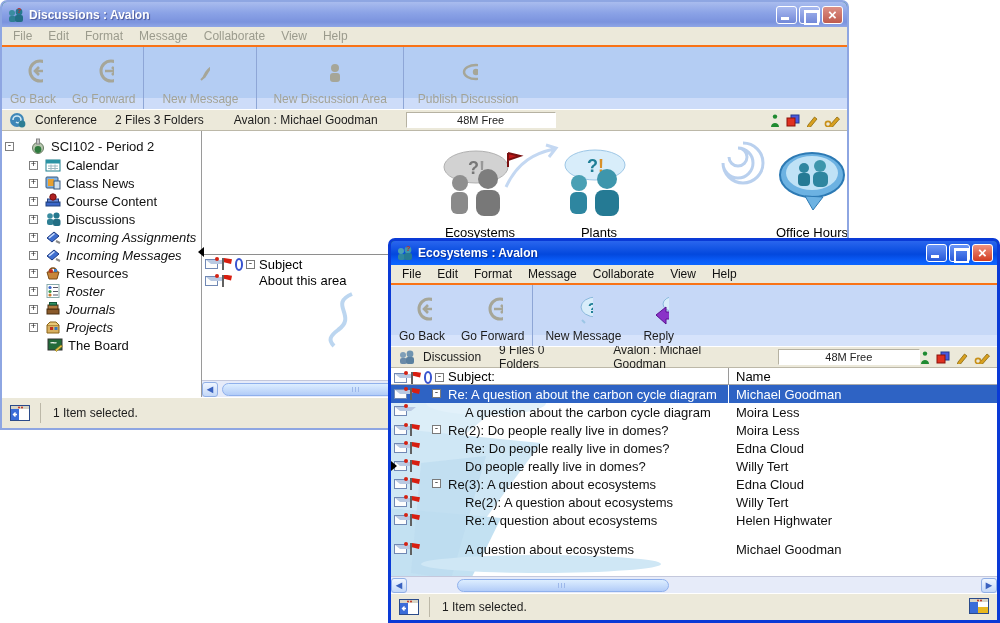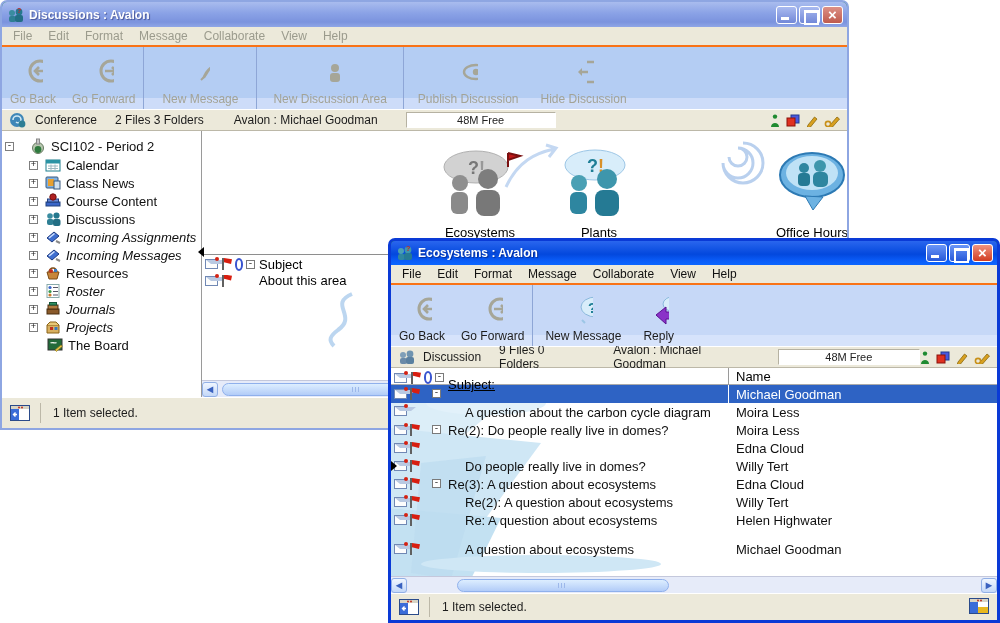--- a/index.html
+++ b/index.html
@@ -96,21 +96,21 @@
   .sarr-r{margin-left:auto;}
 
   .statusbar{background:#ece9da;border-top:1px solid #fff;box-shadow:0 -1px 0 #a8a494;display:flex;align-items:center;font-size:12px;color:#1c1c1c;padding:0 8px;flex:0 0 auto;}
   .bgwin .statusbar{height:31px;}
   .fgwin .statusbar{height:27px;}
   .ssep{width:1px;height:20px;background:#bcb8a8;margin:0 12px 0 10px;}
 
   .listarea{flex:1;position:relative;overflow:hidden;background:#fff;min-height:0;}
   .lhead{position:absolute;top:0;left:0;right:0;height:17px;border-bottom:1px solid #aaa;background:#fff;font-size:13px;z-index:3;}
   .lhead .sp-icons{position:absolute;left:0;top:3px;}
-  .lh-subj{position:absolute;left:57px;top:9px;text-decoration:underline;}
+  .lh-subj{position:absolute;left:57px;top:1px;}
   .lh-name{position:absolute;left:345px;top:1px;}
   .coldiv{position:absolute;left:337px;top:0;height:17px;width:1px;background:#9a9a9a;}
   .lrow{position:absolute;left:0;right:0;height:18px;font-size:13px;color:#101010;z-index:2;}
   .lrow .ri{position:absolute;left:3px;top:3px;display:flex;gap:2px;align-items:center;}
   .lrow .mb{position:absolute;left:41px;top:4px;}
   .lrow .subj{position:absolute;top:2px;white-space:nowrap;}
   .lrow .subj.lvl0{left:57px;}
   .lrow .subj.lvl1{left:74px;}
   .lrow .nm{position:absolute;left:345px;top:2px;white-space:nowrap;}
   .lrow.sel{background:#2e63c4;color:#fff;}
@@ -195,30 +195,20 @@
     <div class="tsep"></div>
     <div class="tbtn" style="padding:5px 14px 3px;">
       <span class="ticn">
         <svg width="30" height="22">
               <ellipse cx="15" cy="11" rx="12" ry="7" fill="none" stroke="#a6a698" stroke-width="2.4"></ellipse>
               <circle cx="15" cy="11" r="3.2" fill="#a6a698"></circle>
             </svg>
       </span>
           <span>Publish Discussion</span>
     </div>
-    <div class="tbtn">
-      <span class="ticn">
-        <svg width="26" height="26">
-              <path d="M20 3 v20 M20 3 h-10 M20 23 h-10" stroke="#a6a698" stroke-width="2.6" fill="none"></path>
-              <path d="M5 9 l-4 4 4 4 z" fill="#a6a698"></path>
-              <path d="M3 13 h8" stroke="#a6a698" stroke-width="2.4"></path>
-            </svg>
-      </span>
-          <span>Hide Discussion</span>
-    </div>
   </div>
 
   <div class="infobar">
     <svg class="ib-ico" width="18" height="16">
       <circle cx="8" cy="8" r="7" fill="#3f87b8"></circle>
           <path d="M4 8 a4 4 0 0 1 8 0 a3 3 0 0 1 -5 2" stroke="#cfe8f4" stroke-width="1.6" fill="none"></path>
           <circle cx="13" cy="12" r="3.4" fill="#2e7f94"></circle>
     </svg>
     <span class="ib-type">Conference</span>
     <span class="ib-counts">2 Files 3 Folders</span>
@@ -577,20 +567,21 @@
       <span class="coldiv"></span>
       <span class="lh-name">Name</span>
     </div>
 
     <div class="lrow sel" style="top:17px;">
       <span class="ri">
             <span class="env"></span>
             <span class="flg"></span>
           </span>
       <span class="mb">-</span>
+      <span class="subj lvl0">Re: A question about the carbon cycle diagram</span>
       <span class="selgap"></span>
       <span class="nm">Michael Goodman</span>
     </div>
     <div class="lrow" style="top:35px;">
       <span class="ri">
             <span class="env"></span>
           </span>
       <span class="subj lvl1">A question about the carbon cycle diagram</span>
       <span class="nm">Moira Less</span>
     </div>
@@ -601,20 +592,21 @@
           </span>
       <span class="mb">-</span>
       <span class="subj lvl0">Re(2): Do people really live in domes?</span>
       <span class="nm">Moira Less</span>
     </div>
     <div class="lrow" style="top:71px;">
       <span class="ri">
             <span class="env"></span>
             <span class="flg"></span>
           </span>
+      <span class="subj lvl1">Re: Do people really live in domes?</span>
       <span class="nm">Edna Cloud</span>
     </div>
     <div class="lrow" style="top:89px;">
       <span class="ri">
             <span class="env"></span>
             <span class="flg"></span>
           </span>
       <span class="subj lvl1">Do people really live in domes?</span>
       <span class="nm">Willy Tert</span>
     </div>

